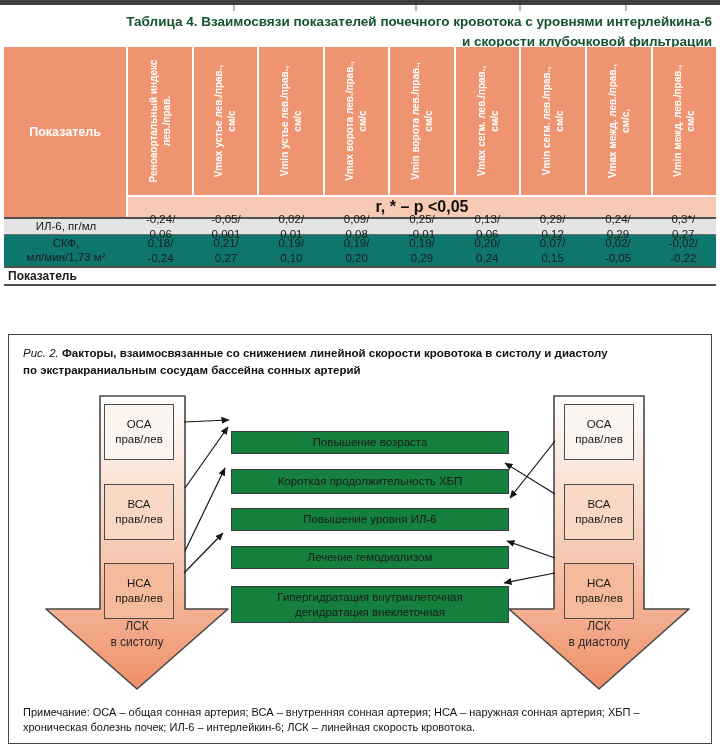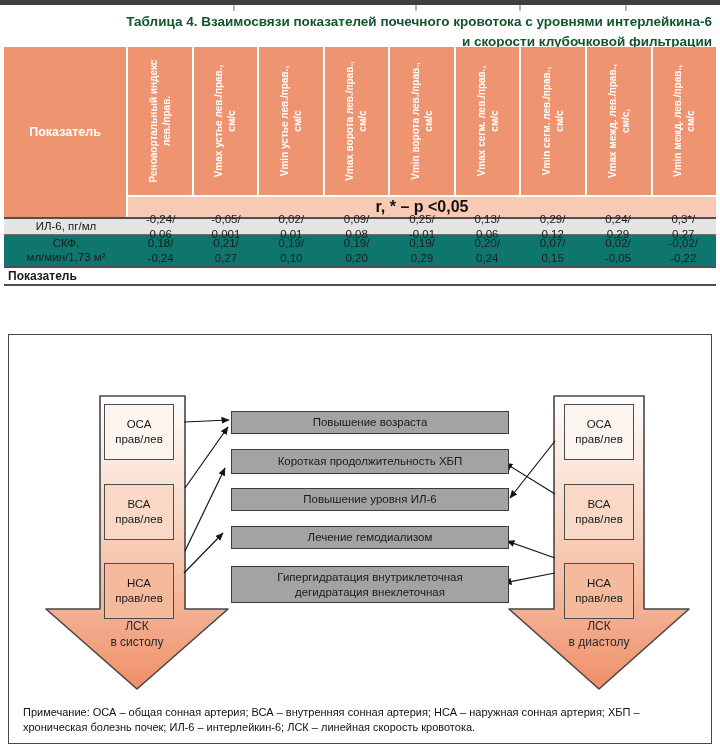--- a/index.html
+++ b/index.html
@@ -52,24 +52,24 @@
   #fig-caption .lbl { font-style:italic; font-weight:normal; }
   #fig-caption .txt { font-weight:bold; white-space:pre-line; }
   #fig-svg { position:absolute; left:0; top:0; width:704px; height:410px; }
 
   .inner-box { position:absolute; width:70px; height:56px;
     border:1.4px solid #4c4c4c; display:flex; align-items:center; justify-content:center;
     text-align:center; font-size:11.5px; line-height:1.3; color:#1a1a1a;
     white-space:pre-line; }
   .lsk { position:absolute; width:96px; text-align:center; font-size:12px;
     line-height:1.35; color:#2a2a2a; white-space:pre-line; }
-  .factor { position:absolute; left:222px; width:278px; background:#a3a3a3;
+  .factor { position:absolute; left:222px; width:278px; background:#15803d;
     border:1.3px solid #3c3c3c; display:flex; align-items:center; justify-content:center;
     text-align:center; font-size:11.5px; line-height:1.25; color:#1a1a1a;
-    white-space:pre-line; }
+    white-space:pre-line;margin-top:20px; }
   #fig-note { position:absolute; left:14px; top:370px; width:678px;
     font-size:11px; line-height:1.4; color:#111; }
 
   :root { --salmon:#EF9470; --subsalmon:#F9CAB3; }
 </style>
 </head>
 <body>
 
 <div id="top-bar" class="abs">
   <div class="tick" style="left:233px"></div>
@@ -203,20 +203,24 @@
     </g>
 
     <g stroke="#141414" stroke-width="1.2" fill="none">
       <line x1="546" y1="106" x2="501" y2="163" marker-end="url(#ah)"></line>
       <line x1="546" y1="159" x2="496" y2="128" marker-end="url(#ah)"></line>
       <line x1="546" y1="223" x2="498" y2="206" marker-end="url(#ah)"></line>
       <line x1="546" y1="238" x2="495" y2="248" marker-end="url(#ah)"></line>
     </g>
   </svg>
 
+  <div id="fig-caption">
+    <span class="lbl">Рис. 2.</span><span class="txt"> Факторы, взаимосвязанные со снижением линейной скорости кровотока в систолу и диастолу
+по экстракраниальным сосудам бассейна сонных артерий</span>
+  </div>
 
   <div class="inner-box" style="left:95px; top:69px;  background:#FCF4EF">ОСА
 прав/лев</div>
   <div class="inner-box" style="left:95px; top:149px; background:#F9D8C6">ВСА
 прав/лев</div>
   <div class="inner-box" style="left:95px; top:228px; background:#F5BA9B">НСА
 прав/лев</div>
   <div class="lsk" style="left:80px; top:283px">ЛСК
 в систолу</div>
 

